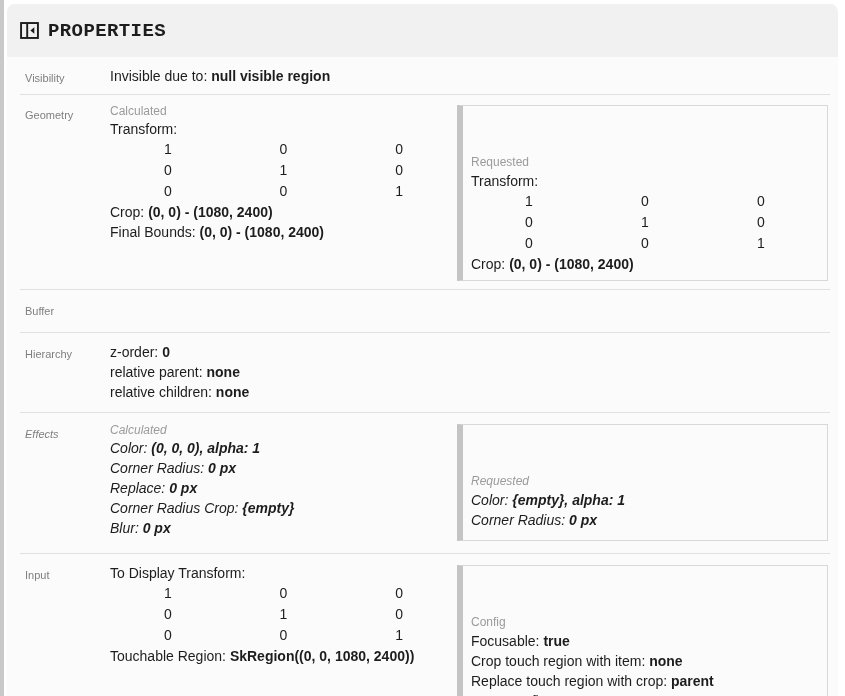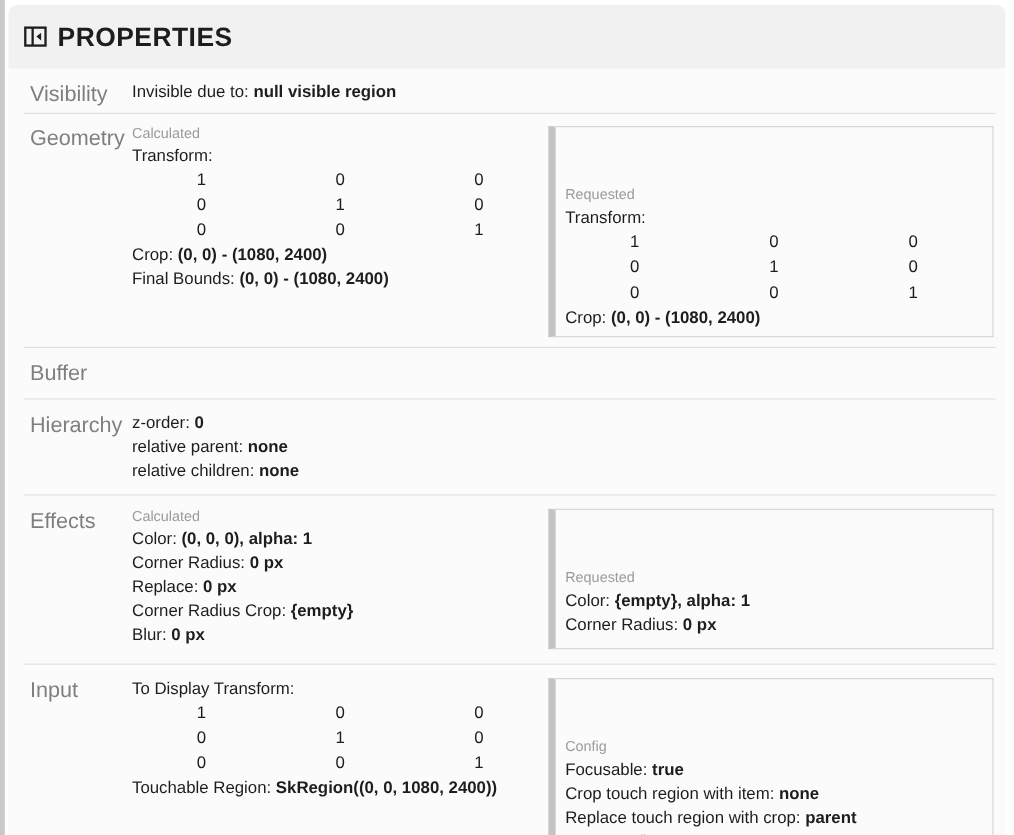--- a/index.html
+++ b/index.html
@@ -18,36 +18,36 @@
   .card {
     position:absolute; left:7px; top:4px; width:831px; height:692px;
     background:#fbfbfb; border-radius:8px 8px 0 0; overflow:hidden;
   }
   .header {
     height:53px; background:#f1f1f1;
     display:flex; align-items:center; padding-left:11px; gap:7px;
   }
   .header .icon { display:flex; align-items:center; }
   .title {
-    font-size:22px; font-weight:bold; letter-spacing:0.4px; color:#1d1d1d;
+    font-size:19px; font-weight:bold; letter-spacing:0.4px; color:#1d1d1d;font-family:Liberation Mono, monospace;
   }
   .divider { height:1px; background:#e1e1e1; margin:0 8px 0 13px; }
   .sec {
     display:grid;
     grid-template-columns:85px 347px 1fr;
     padding-left:18px;
     align-items:start;
   }
   .sec-visibility { padding-top:9px; padding-bottom:6px; }
   .sec-geometry  { padding-top:8px; padding-bottom:8px; }
   .sec-buffer    { padding-top:9px; padding-bottom:11px; }
   .sec-hierarchy { padding-top:9px; padding-bottom:10px; }
-  .sec-effects   { padding-top:9px; padding-bottom:12px; }
+  .sec-effects   { padding-top:9px; padding-bottom:12px;font-style:italic; }
   .sec-input     { padding-top:9px; padding-bottom:10px; }
-  .sec-label { font-size:18px; color:#7f7f7f; padding-top:2px; line-height:20px; }
+  .sec-label { font-size:11px; color:#7f7f7f; padding-top:2px; line-height:20px; }
   .col-left { font-size:14px; line-height:20px; }
   .kv { line-height:20px; }
   .k { font-weight:normal; }
   .v { font-weight:bold; }
   .tag { font-size:12px; color:#9b9b9b; line-height:16px; }
   .matrix { display:grid; grid-template-columns:repeat(3,1fr); }
   .matrix span { text-align:center; line-height:21px; }
   .req-box {
     align-self:stretch;
     margin:2px 10px 0 0;

